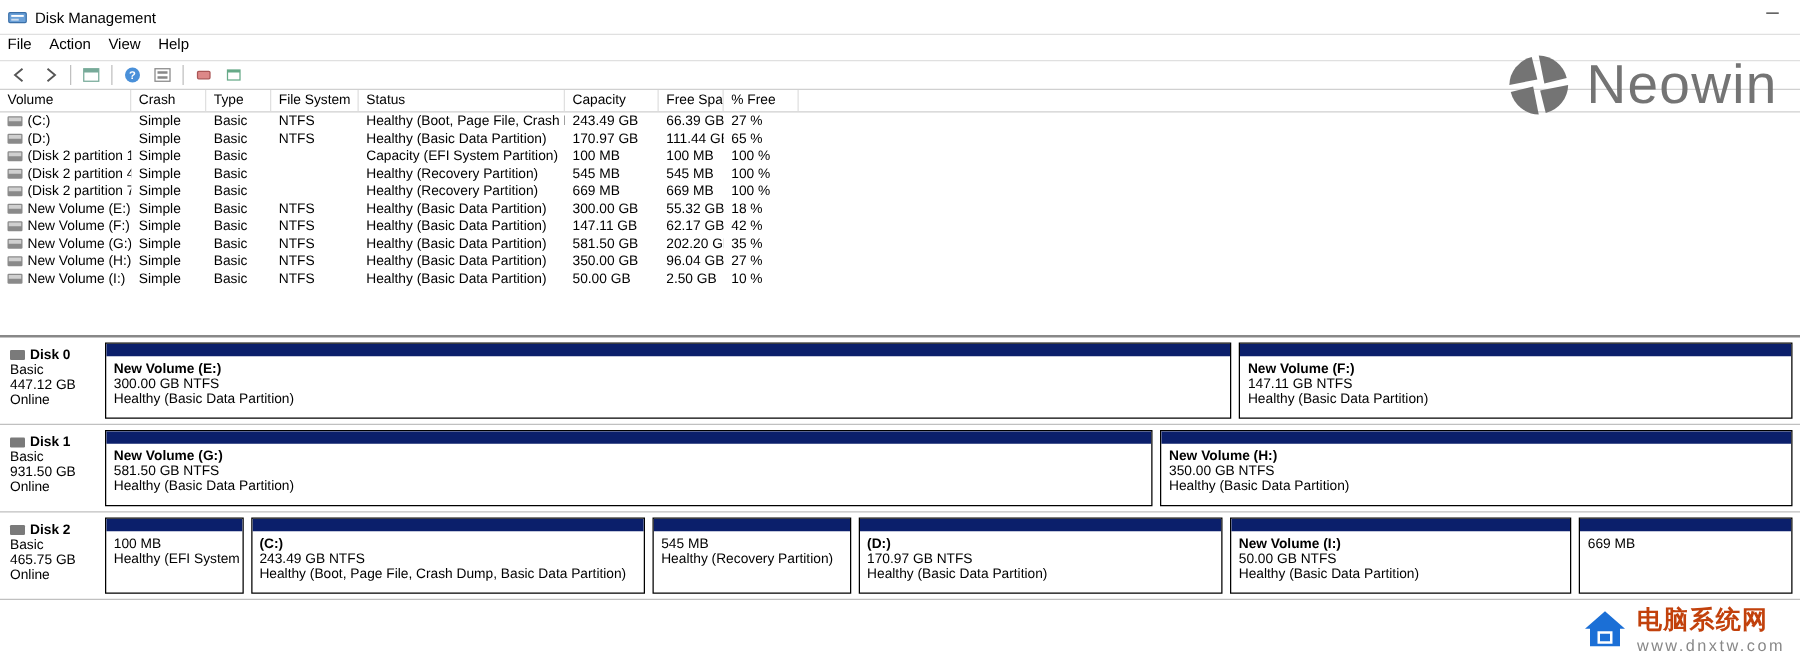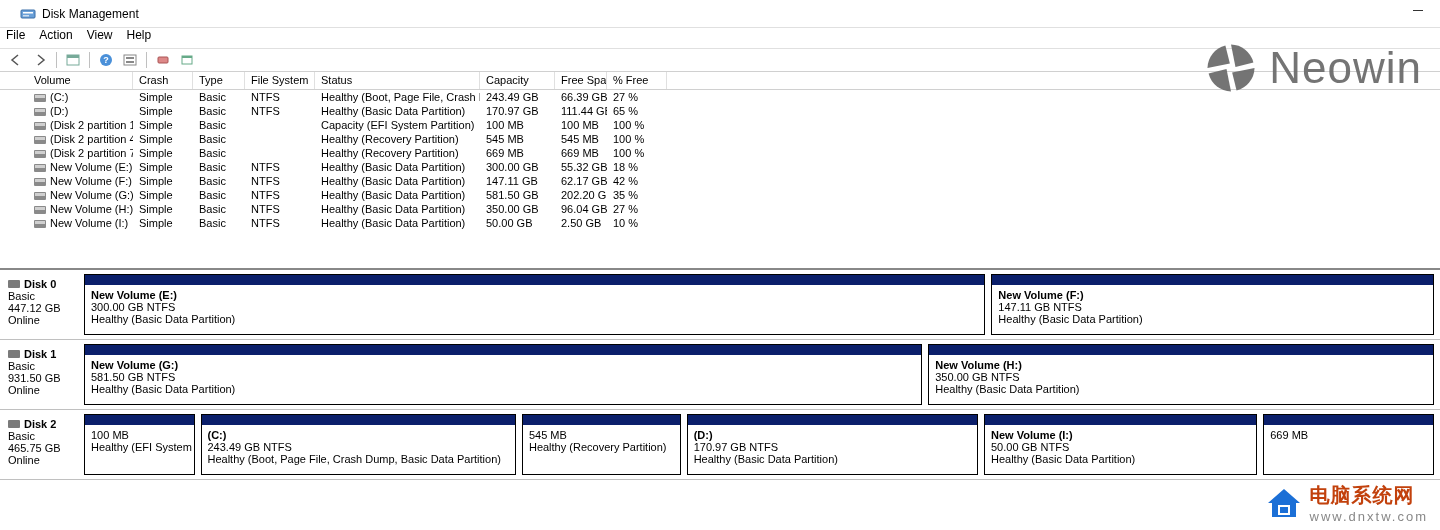--- a/index.html
+++ b/index.html
@@ -1,33 +1,33 @@
 <!DOCTYPE html>
 <html><head>
 <meta charset="utf-8">
 <style>
 * { margin: 0; padding: 0; box-sizing: border-box; }
 body { font-family: "Segoe UI", Tahoma, sans-serif; font-size: 11px; background: #fff; color: #000; width: 1440px; height: 530px; overflow: hidden; position: relative; }
-.titlebar { height: 28px; display: flex; align-items: center; padding: 0 20px; border-bottom: 1px solid #e0e0e0; }
+.titlebar { height: 28px; display: flex; align-items: center; padding: 0 6px; border-bottom: 1px solid #e0e0e0; }
 .titlebar .app-icon { width: 16px; height: 16px; margin-right: 6px; }
 .titlebar .title { font-size: 12px; }
 .titlebar .spacer { flex: 1; }
 .menubar { height: 20px; display: flex; align-items: flex-start; padding: 0 6px; gap: 14px; }
 .menubar span { font-size: 12px; cursor: default; }
 .toolbar { height: 24px; display: flex; align-items: center; padding: 0 6px; gap: 4px; border-top: 1px solid #e0e0e0; border-bottom: 1px solid #d0d0d0; }
 .toolbar .tb-btn { width: 20px; height: 20px; display: flex; align-items: center; justify-content: center; }
 .toolbar .sep { width: 1px; height: 16px; background: #c0c0c0; margin: 0 2px; }
 .table-header { display: flex; height: 18px; border-bottom: 1px solid #d0d0d0; background: #fff; }
 .table-header .col { padding: 2px 6px; border-right: 1px solid #e0e0e0; font-size: 11px; white-space: nowrap; overflow: hidden; }
 .table-body { }
 .table-row { display: flex; height: 14px; align-items: center; }
 .table-row .cell { padding: 0 6px; font-size: 11px; white-space: nowrap; overflow: hidden; }
 .vol-icon { display: inline-block; width: 12px; height: 8px; background: #8a8a8a; border-radius: 1px; margin-right: 4px; vertical-align: middle; position: relative; }
 .vol-icon::before { content: ""; position: absolute; top: 1px; left: 1px; right: 1px; height: 3px; background: #d0d0d0; }
-.col-volume { width: 105px; margin-left: 28px; }
+.col-volume { width: 105px; }
 .col-layout { width: 60px; }
 .col-type { width: 52px; }
 .col-fs { width: 70px; }
 .col-status { width: 165px; }
 .col-capacity { width: 75px; }
 .col-freespace { width: 52px; }
 .col-pctfree { width: 60px; }
 .upper-pane { height: 196px; overflow: hidden; }
 .lower-pane { border-top: 2px solid #888; }
 .disk-row { display: flex; border-bottom: 1px solid #c0c0c0; min-height: 70px; padding: 4px 0; }

